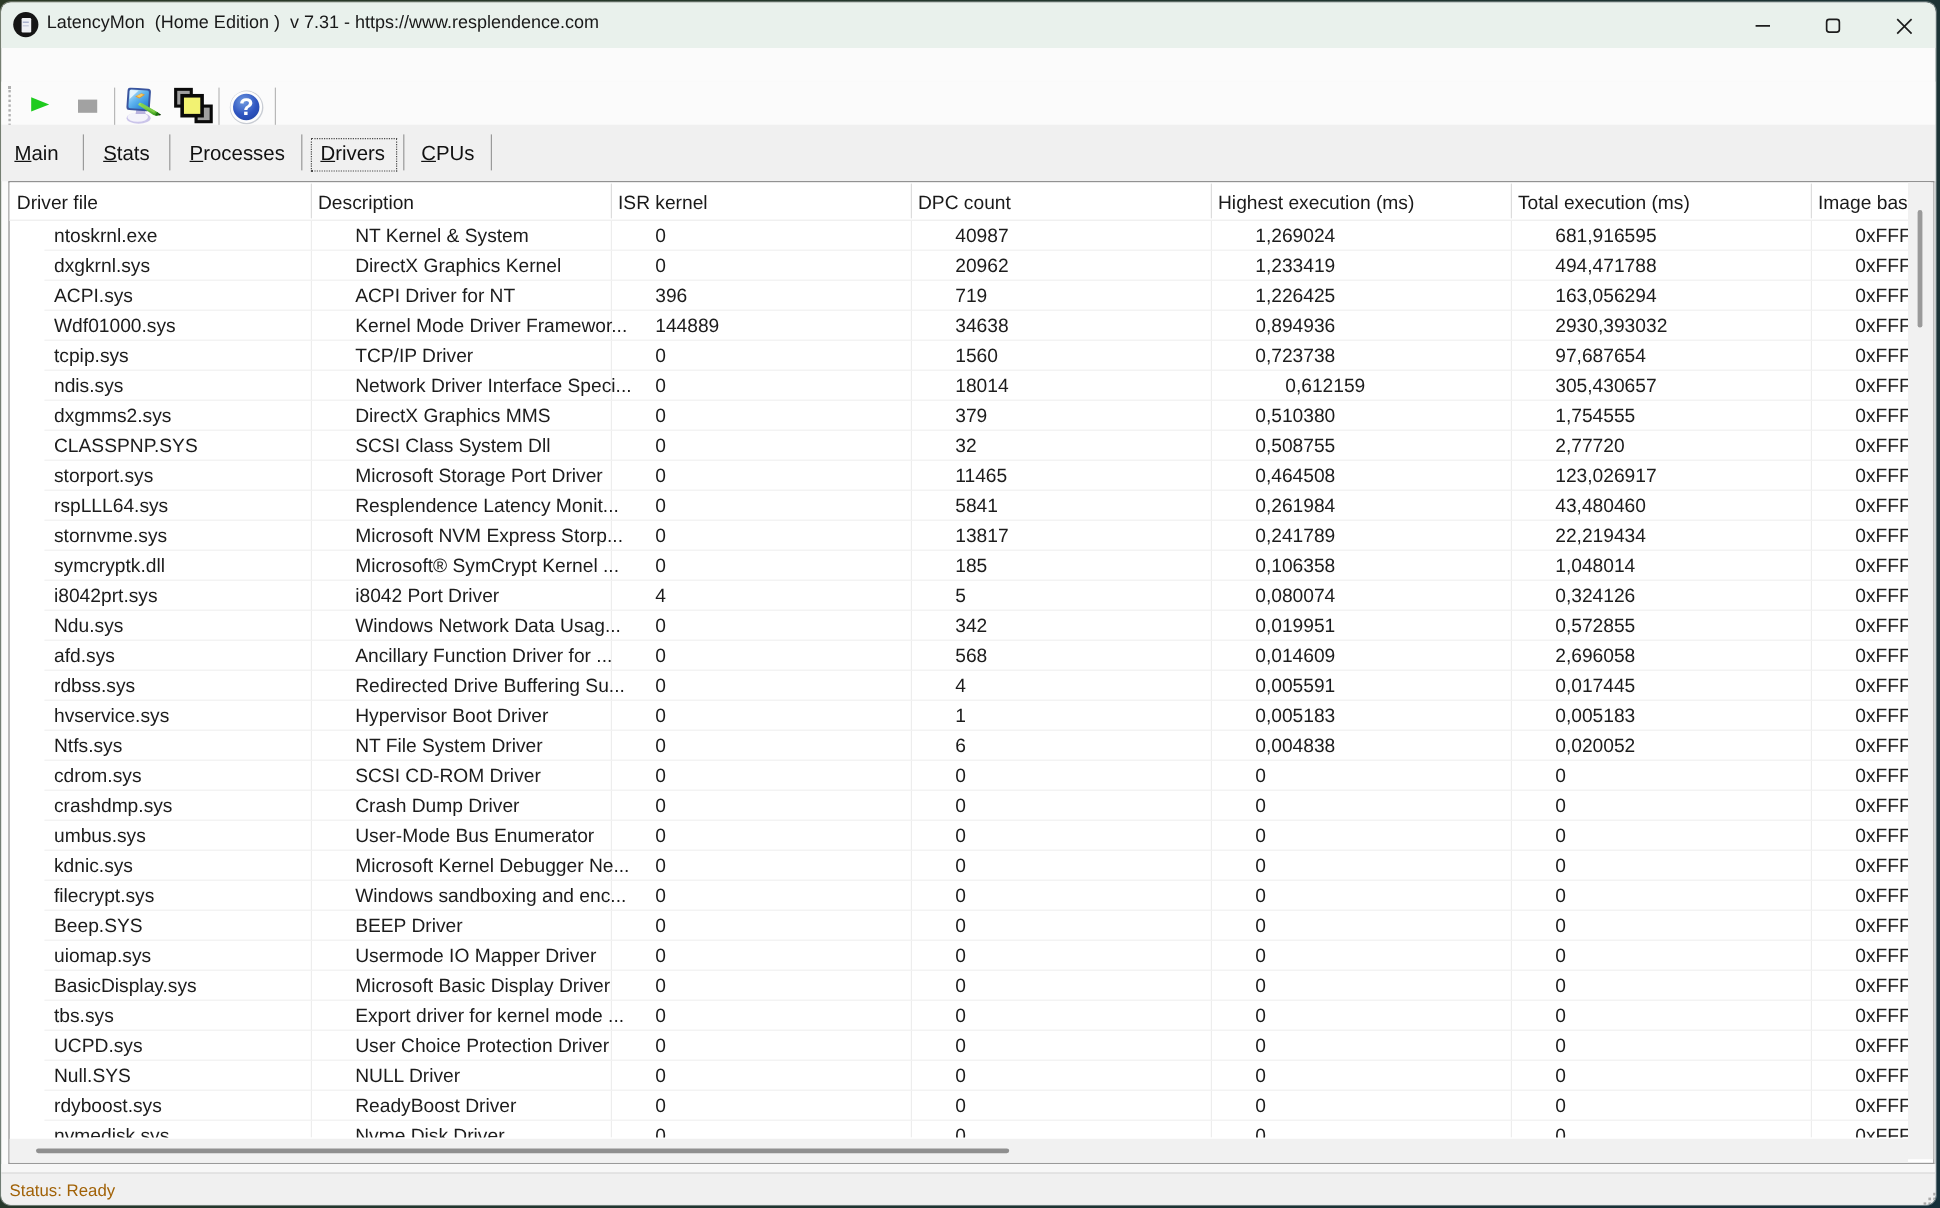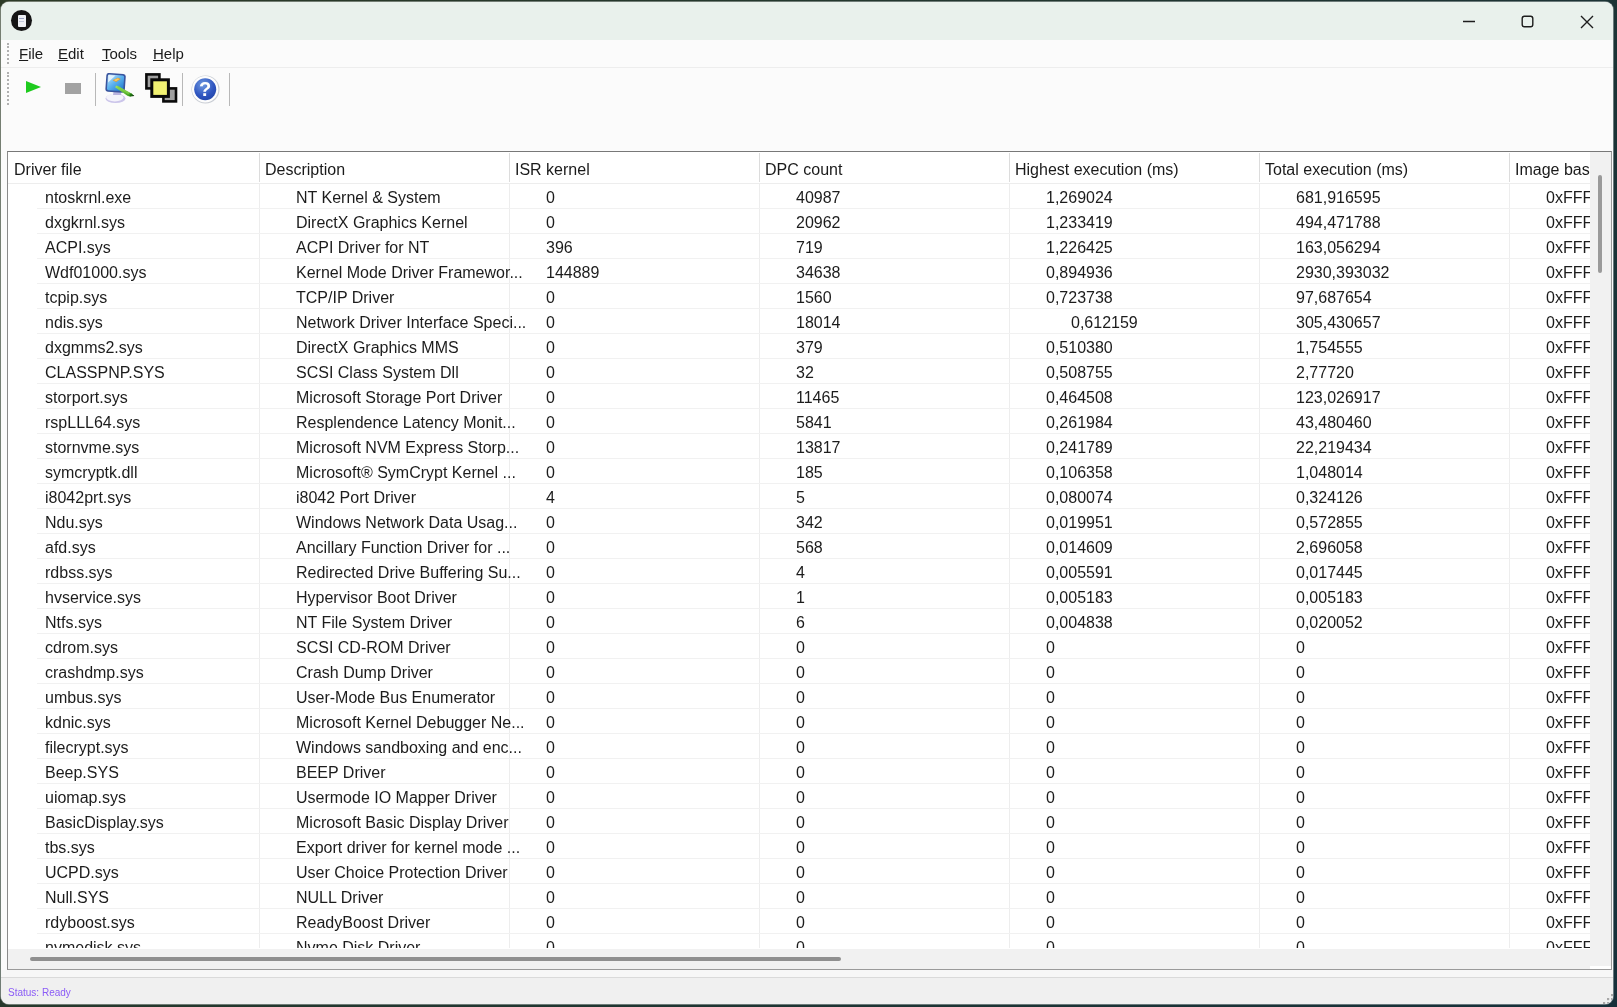--- a/index.html
+++ b/index.html
@@ -38,47 +38,41 @@
 .r span{position:absolute;top:1px;height:25px;line-height:26px;font-size:16px;color:#1c1c1c;white-space:pre;}
 .cs{position:absolute;top:0;height:764px;width:0;border-left:1px solid #ededed;}
 
 #vsb{position:absolute;right:0;top:0;width:21px;height:814px;background:#f1f1f1;}
 #vthumb{position:absolute;left:8px;top:23px;width:4px;height:98px;background:#9a9a9a;border-radius:2px;}
 #hsb{position:absolute;left:0;bottom:0;width:1582px;height:20px;background:#f1f1f1;}
 #hthumb{position:absolute;left:22px;top:8px;width:811px;height:4px;background:#8f8f8f;border-radius:2px;}
 
 #below{position:absolute;left:0;top:968px;width:100%;height:7px;background:#f7f7f7;}
 #sbar{position:absolute;left:0;top:975px;width:100%;height:27px;background:#f0f0f0;border-top:1px solid #dadada;}
-#sbar span{position:absolute;left:7px;top:0;height:28px;line-height:29px;font-size:10px;color:#8b5cf6;}
+#sbar span{position:absolute;left:7px;top:0;height:28px;line-height:29px;font-size:14px;color:#a16207;}
 </style></head>
 <body>
 <div id="win">
   <div id="tbar">
     <div id="appico">
         <div class="doc">
           <i></i>
           <b></b>
         </div>
       </div>
+    <div id="title">LatencyMon&nbsp; (Home Edition )&nbsp; v 7.31 - https://www.resplendence.com</div>
     <svg class="capbtn" style="left:1445px" width="46" height="38">
         <line x1="17" y1="19.5" x2="29" y2="19.5" stroke="#1d1d1d" stroke-width="1.4"></line>
       </svg>
     <svg class="capbtn" style="left:1503px" width="46" height="38">
         <rect x="18.2" y="14.2" width="10.6" height="10.6" rx="2.2" fill="none" stroke="#1d1d1d" stroke-width="1.4"></rect>
       </svg>
     <svg class="capbtn" style="left:1562px" width="46" height="38">
         <path d="M18 14 L30 26 M30 14 L18 26" stroke="#1d1d1d" stroke-width="1.4" fill="none"></path>
       </svg>
-  </div>
-  <div id="menubar">
-    <div class="grip" style="left:6px;top:3px;height:21px"></div>
-    <div class="mitem" style="left:18px"><u>F</u>ile</div>
-    <div class="mitem" style="left:57px"><u>E</u>dit</div>
-    <div class="mitem" style="left:101px"><u>T</u>ools</div>
-    <div class="mitem" style="left:152px"><u>H</u>elp</div>
   </div>
   <div id="toolbar">
     <div class="grip" style="left:6px;top:4px;height:33px"></div>
     <div style="position:absolute;left:25px;top:13px;width:0;height:0;border-left:15px solid #1ecb1e;border-top:6.5px solid transparent;border-bottom:6.5px solid transparent;"></div>
     <div style="position:absolute;left:64px;top:15px;width:16px;height:11px;background:#a2a2a2;"></div>
     <div class="tsep" style="left:94px"></div>
     <svg style="position:absolute;left:103px;top:5px" width="34" height="31" viewBox="0 0 34 31">
       <defs>
         <linearGradient id="scr" x1="0" y1="0" x2="1" y2="1">
           <stop offset="0" stop-color="#cfe9fb"></stop>
@@ -119,20 +113,33 @@
             <stop offset="1" stop-color="#1c3f9e"></stop>
         </radialGradient>
       </defs>
       <circle cx="14.5" cy="14.5" r="14" fill="#c9cdd4"></circle>
       <circle cx="14.2" cy="14.2" r="13.2" fill="#fdfdfd"></circle>
       <circle cx="14.2" cy="14.2" r="11" fill="url(#hb)"></circle>
       <text x="14.2" y="20.5" font-family="Liberation Sans,sans-serif" font-size="20" font-weight="bold" fill="#fff" text-anchor="middle">?</text>
     </svg>
     <div class="tsep" style="left:228px"></div>
   </div>
+  <div id="tabbar">
+    <div class="tabsep" style="left:68px"></div>
+    <div class="tabsep" style="left:140px"></div>
+    <div class="tabsep" style="left:250px"></div>
+    <div class="tabsep" style="left:335px"></div>
+    <div class="tabsep" style="left:408px"></div>
+    <div id="focusbox"></div>
+    <div class="tab" style="left:11px"><u>M</u>ain</div>
+    <div class="tab" style="left:85px"><u>S</u>tats</div>
+    <div class="tab" style="left:157px"><u>P</u>rocesses</div>
+    <div class="tab" style="left:266px"><u>D</u>rivers</div>
+    <div class="tab" style="left:350px"><u>C</u>PUs</div>
+  </div>
   <div id="tbl">
     <div id="thead">
         <i class="hs" style="left:251px"></i>
 <i class="hs" style="left:501px"></i>
 <i class="hs" style="left:751px"></i>
 <i class="hs" style="left:1001px"></i>
 <i class="hs" style="left:1251px"></i>
 <i class="hs" style="left:1501px"></i>
 <span style="left:6px">Driver file</span>
         <span style="left:257px">Description</span>

